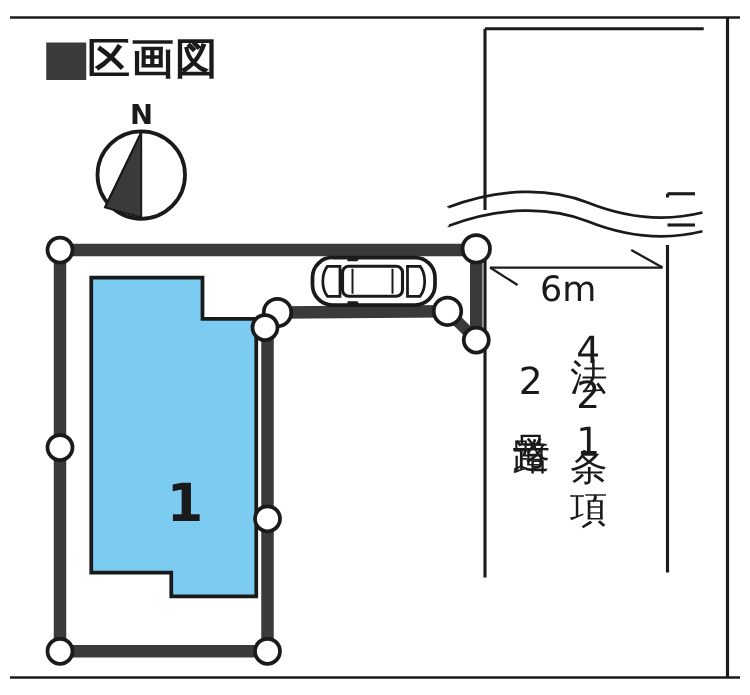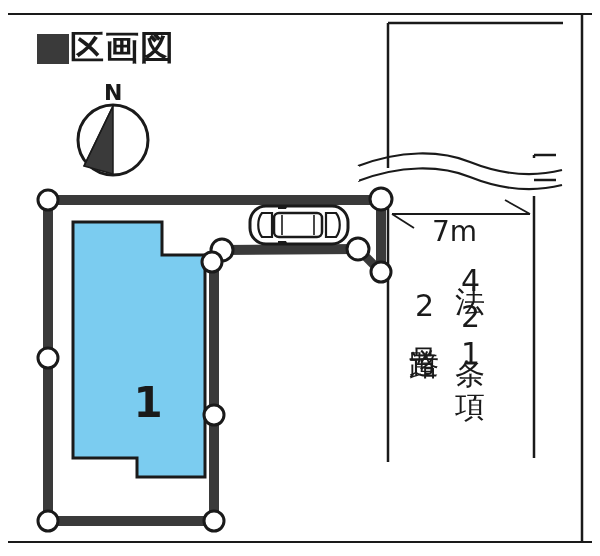--- a/index.html
+++ b/index.html
@@ -194,19 +194,19 @@
   </svg>
 
   <div class="txt" id="title-text">区画図</div>
 
   <div class="txt" id="compass-label">N</div>
 
   <div class="txt" id="building-label">
     <span class="line1">1</span>
   </div>
 
-  <div class="txt" id="dimension-label">7m</div>
+  <div class="txt" id="dimension-label">6m</div>
 
   <div class="vtext" id="road-note-right">法42条1項</div>
 
   <div class="vtext" id="road-note-left">2号道路</div>
 
 </div>
 
 </body></html>

